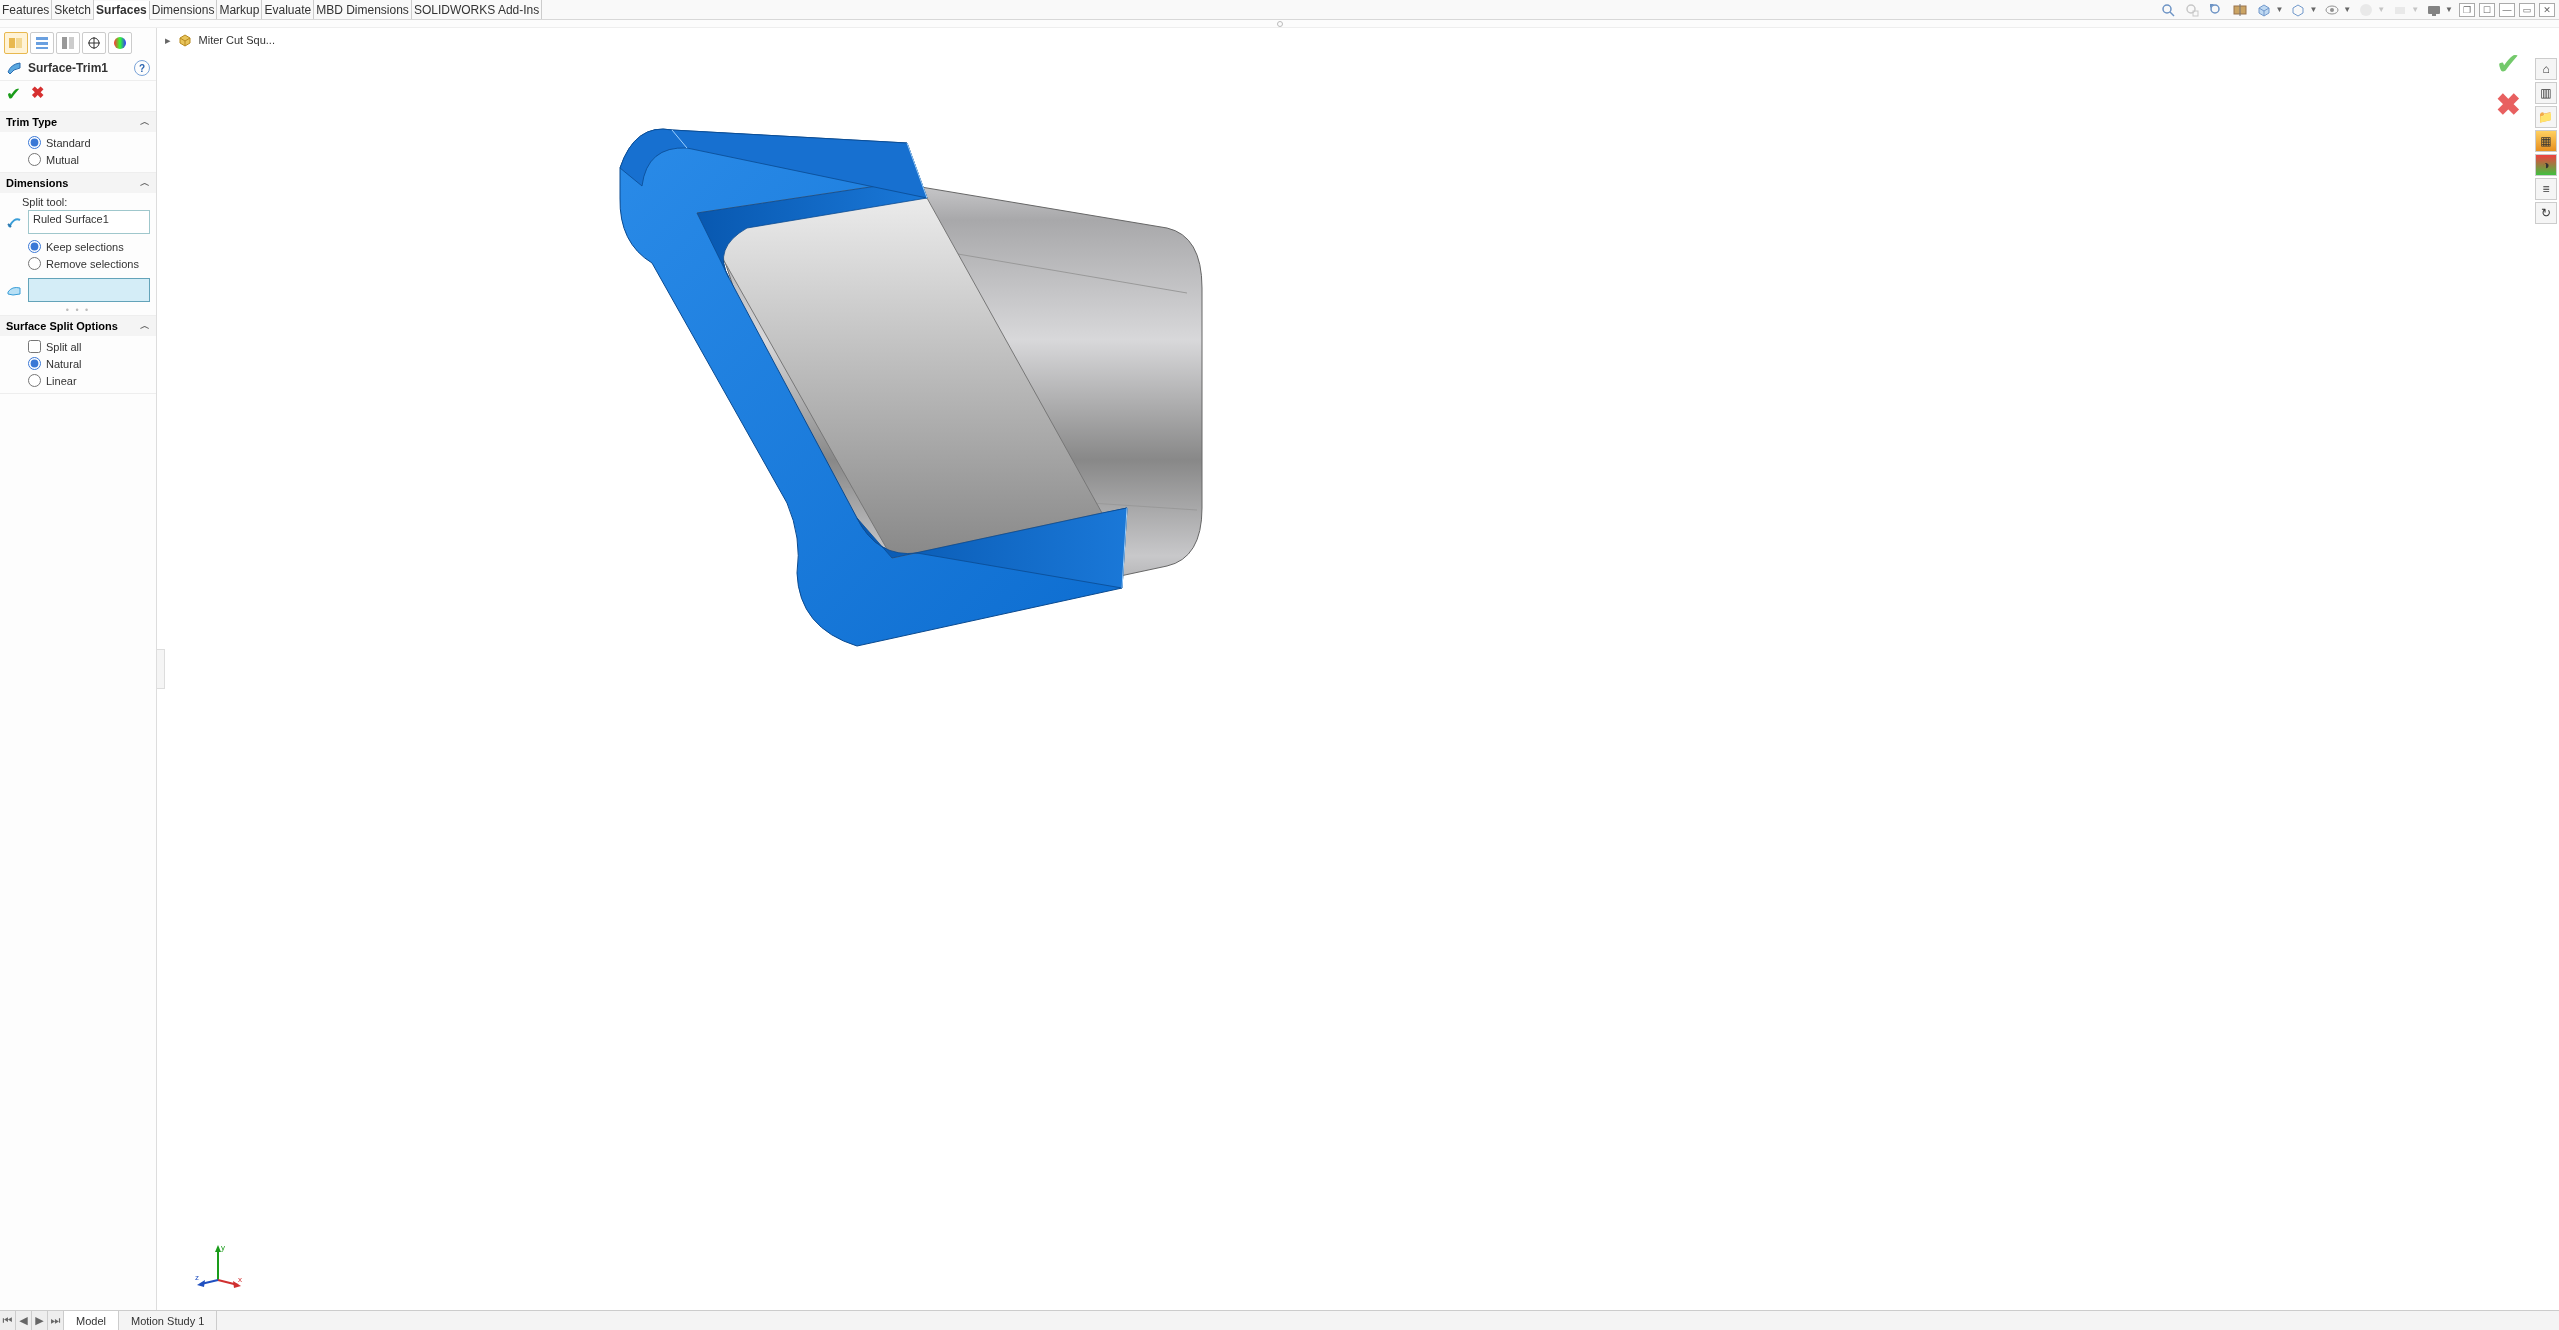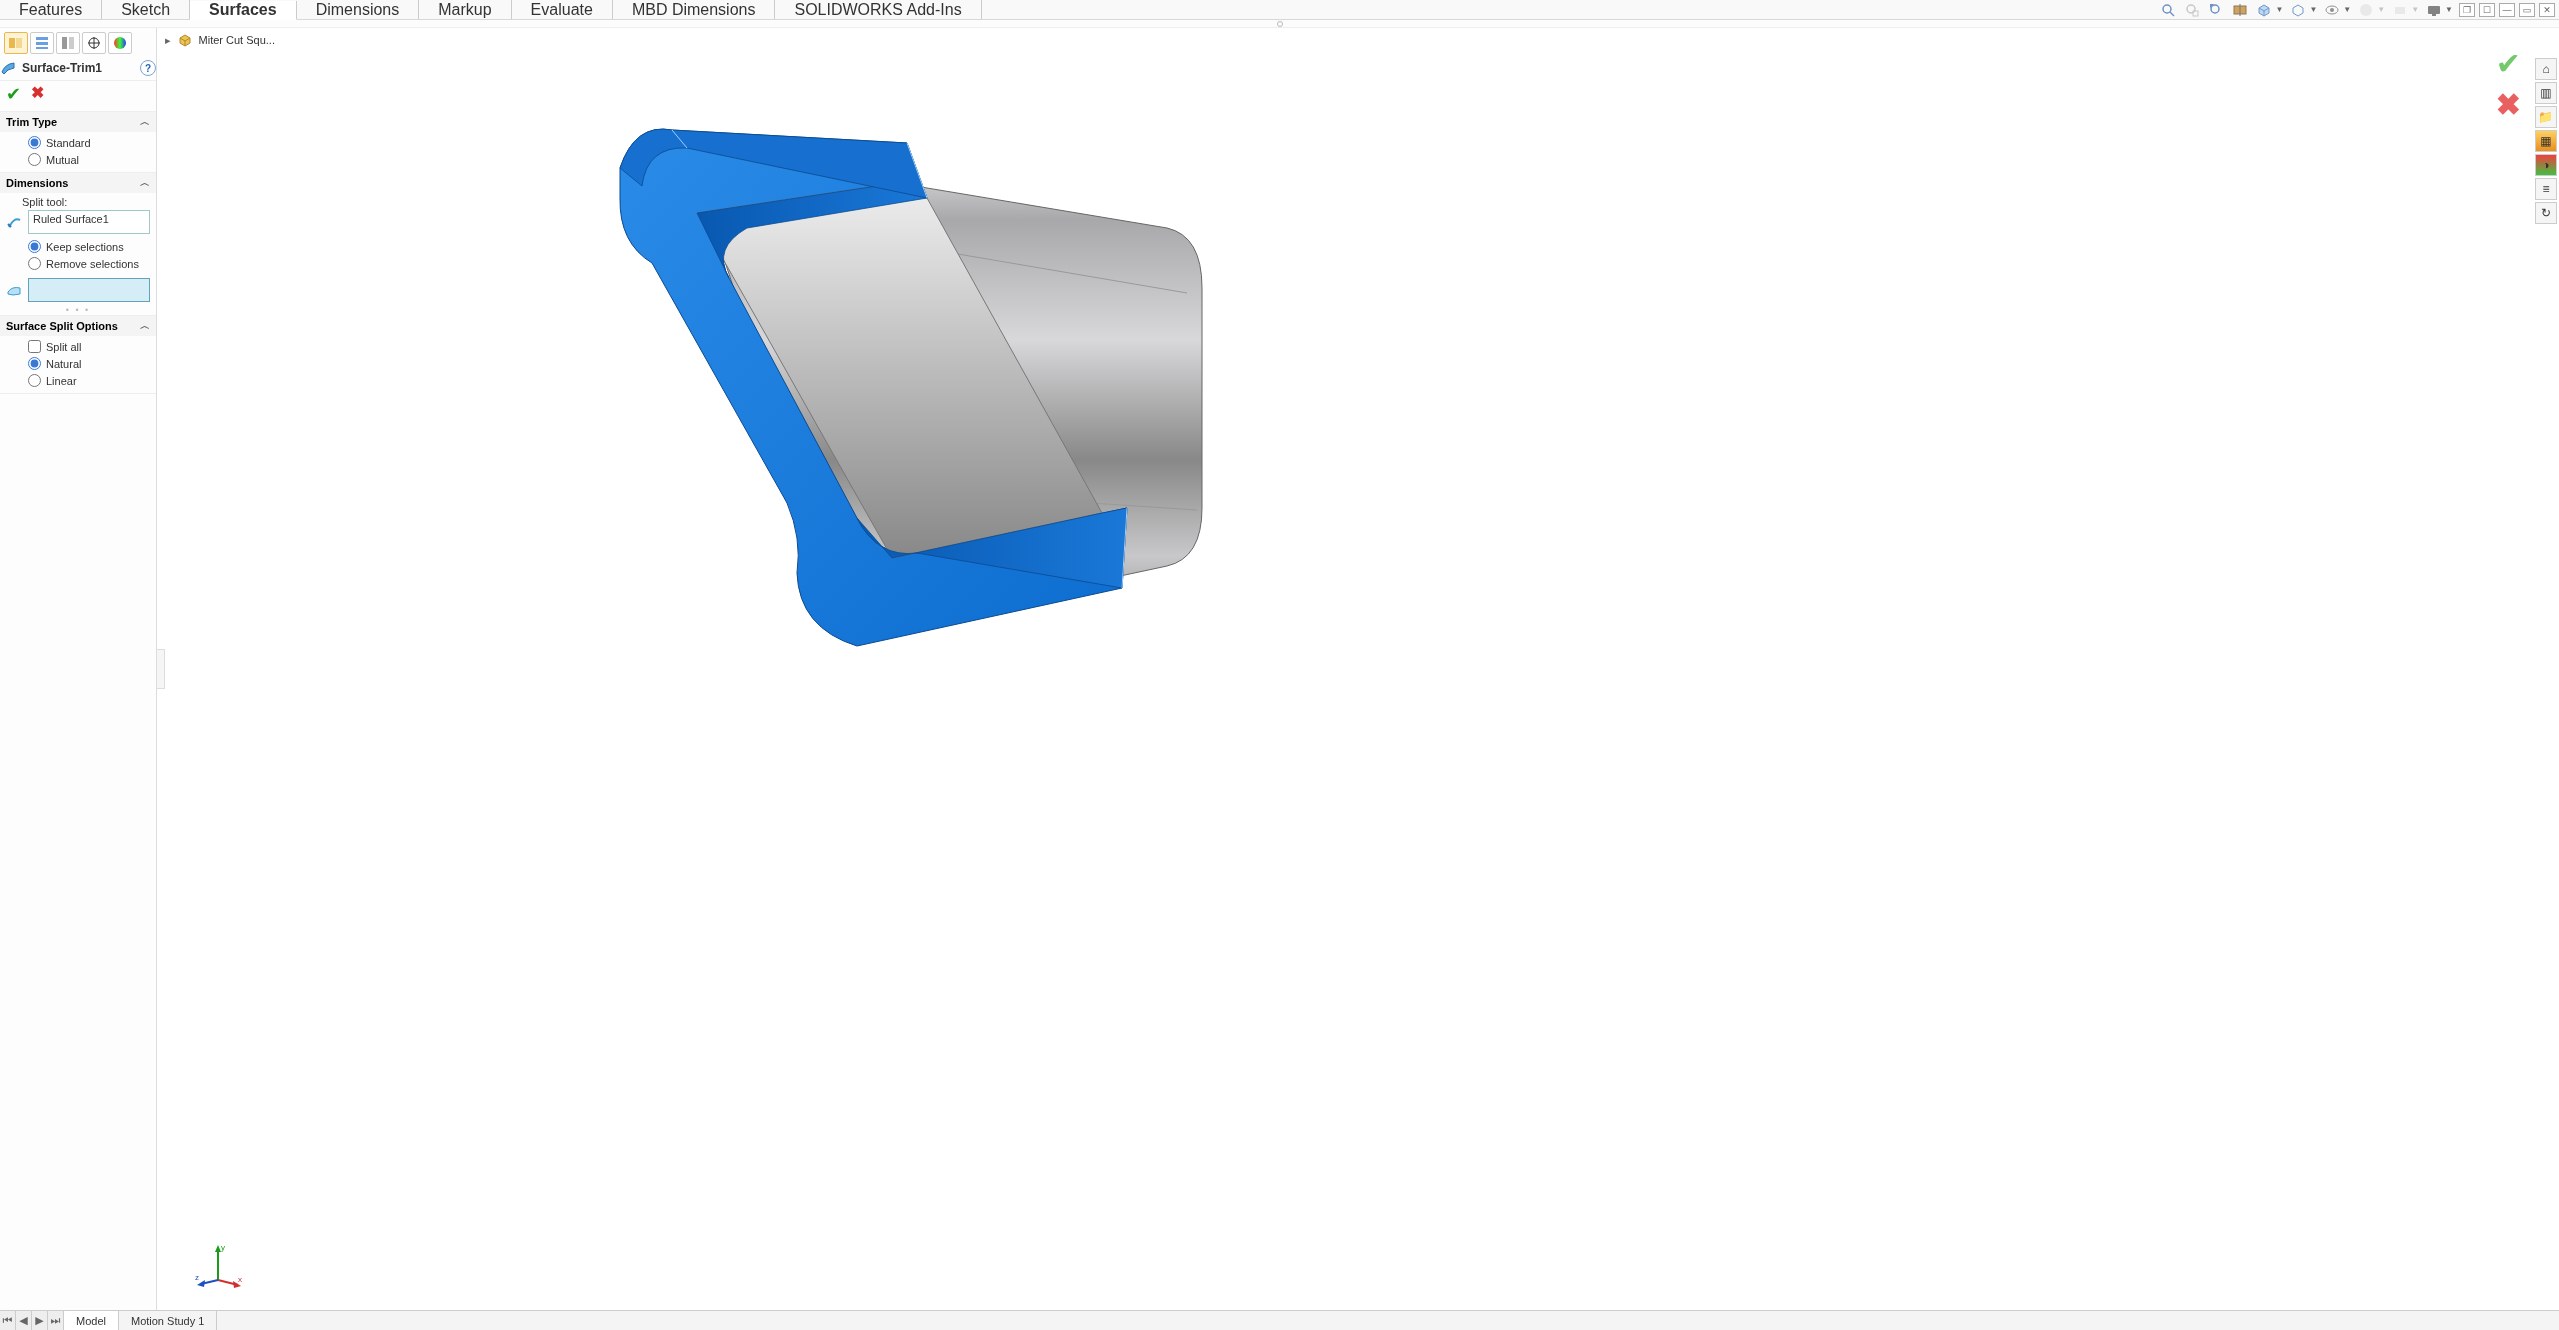--- a/index.html
+++ b/index.html
@@ -1,40 +1,40 @@
 <!DOCTYPE html>
 <html><head>
 <meta charset="utf-8">
 <style>
   * { box-sizing: border-box; margin: 0; padding: 0; font-family: "Segoe UI", Arial, sans-serif; }
   html, body { width: 100%; height: 100%; overflow: hidden; background: #fff; }
   body { display: flex; flex-direction: column; font-size: 12px; color: #333; }
 
   
   .ribbon { display: flex; align-items: center; height: 20px; border-bottom: 1px solid #d8d8d8; background: #f9f9f9; }
-  .ribbon-tab { padding: 2px 19px; border-right: 1px solid #ccc; cursor: pointer; color: #333; font-size: 16px; height: 100%; display:flex; align-items:center; }
+  .ribbon-tab { padding: 2px 2px; border-right: 1px solid #ccc; cursor: pointer; color: #333; font-size: 12px; height: 100%; display:flex; align-items:center; }
   .ribbon-tab.active { background: #fff; font-weight: 600; border-bottom: 1px solid #fff; position: relative; top: 1px; }
   .ribbon-spacer { flex: 1; }
   .ribbon-icons { display: flex; gap: 6px; align-items: center; padding-right: 6px; height:100%; }
   .ribbon-icon { width: 18px; height: 18px; display:flex; align-items:center; justify-content:center; cursor:pointer; opacity:0.8; }
   .ribbon-icon svg { width: 16px; height: 16px; }
   .drop-caret { font-size: 8px; color: #666; margin-left:-4px; }
 
   .thin-bar { height: 8px; border-bottom: 1px solid #eee; background:#fcfcfc; display:flex; align-items:center; justify-content:center; }
   .thin-bar .dot { width:6px; height:6px; border:1px solid #bbb; border-radius:50%; }
 
   .main-area { flex:1; display:flex; position: relative; overflow:hidden; }
 
   
   .left-panel { width: 157px; border-right:1px solid #ddd; background:#fdfdfd; display:flex; flex-direction:column; font-size:11px; }
   .panel-tabs { display:flex; gap:2px; padding: 4px 4px 2px 4px; }
   .panel-tab { width:24px; height:22px; border:1px solid #ccc; border-radius:2px; display:flex; align-items:center; justify-content:center; cursor:pointer; background:#fff; }
   .panel-tab.active { background:#fff3d6; border-color:#e8b84f; }
 
-  .feature-header { display:flex; align-items:center; padding:4px 0; border-bottom:1px solid #eee; gap:6px; }
+  .feature-header { display:flex; align-items:center; padding:4px 6px; border-bottom:1px solid #eee; gap:6px; }
   .feature-header .ficon { width:16px; height:16px; }
   .feature-header .fname { font-weight:600; font-size:12px; flex:1; }
   .feature-header .help { width:16px; height:16px; border:1px solid #7aa3d8; border-radius:50%; display:flex; align-items:center; justify-content:center; color:#2a63b0; font-weight:bold; cursor:pointer; font-size:10px; }
   .ok-cancel { display:flex; gap:10px; padding: 2px 6px 6px 6px; border-bottom:1px solid #eee; }
   .ok { color:#1a9c1a; font-size:18px; cursor:pointer; }
   .cancel { color:#d63030; font-size:16px; cursor:pointer; font-weight:bold; }
 
   .section { border-bottom:1px solid #eee; }
   .section-header { display:flex; justify-content:space-between; align-items:center; padding:3px 6px; background:#f4f4f4; font-weight:600; cursor:pointer; color:#000; }
   .section-header .chev { color:#666; font-size:10px; }

